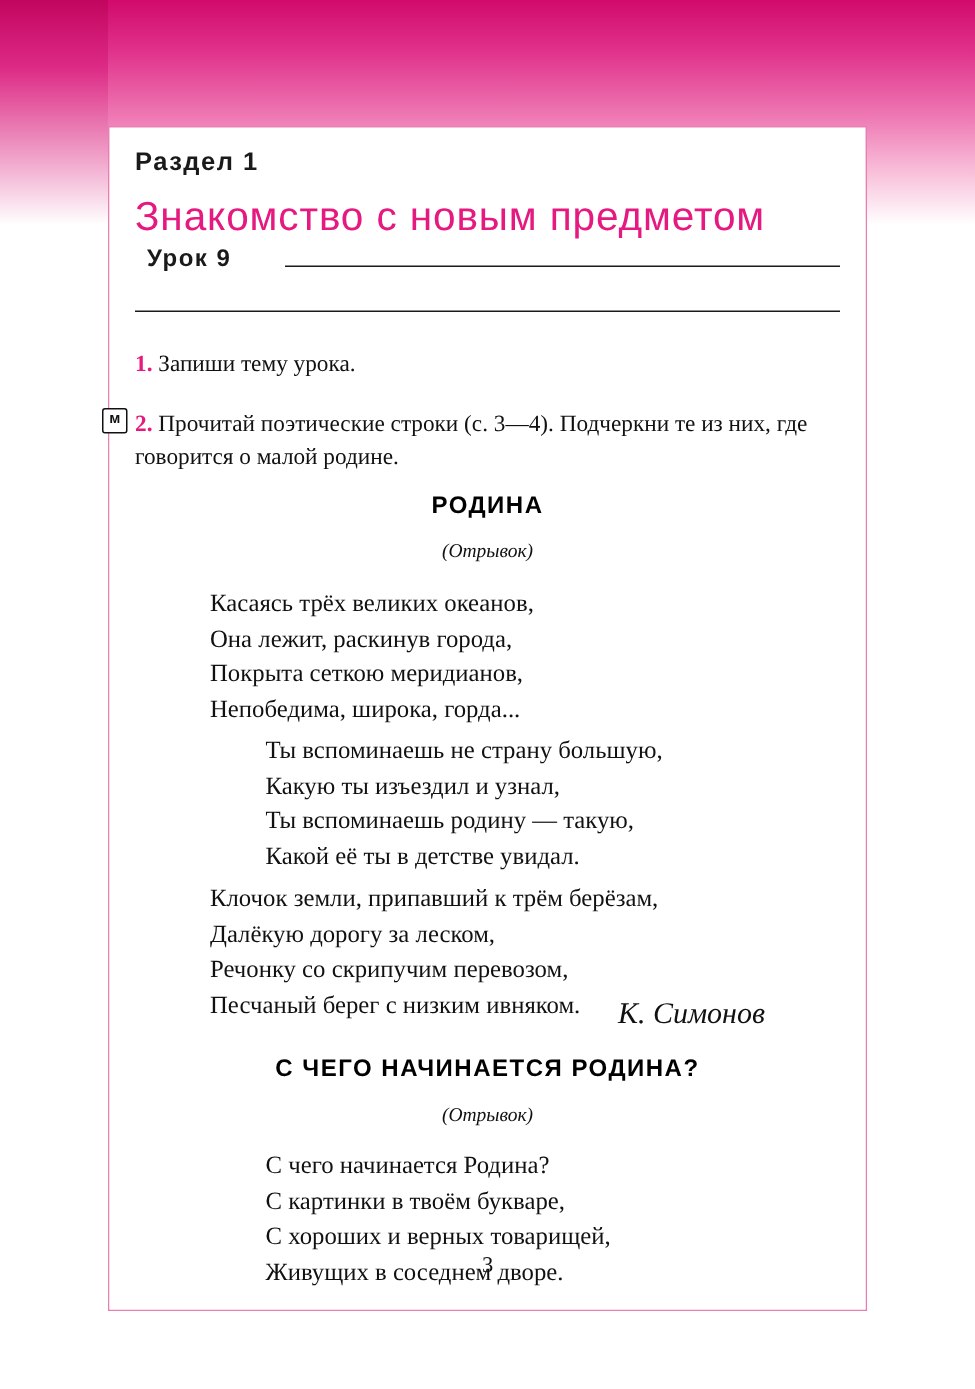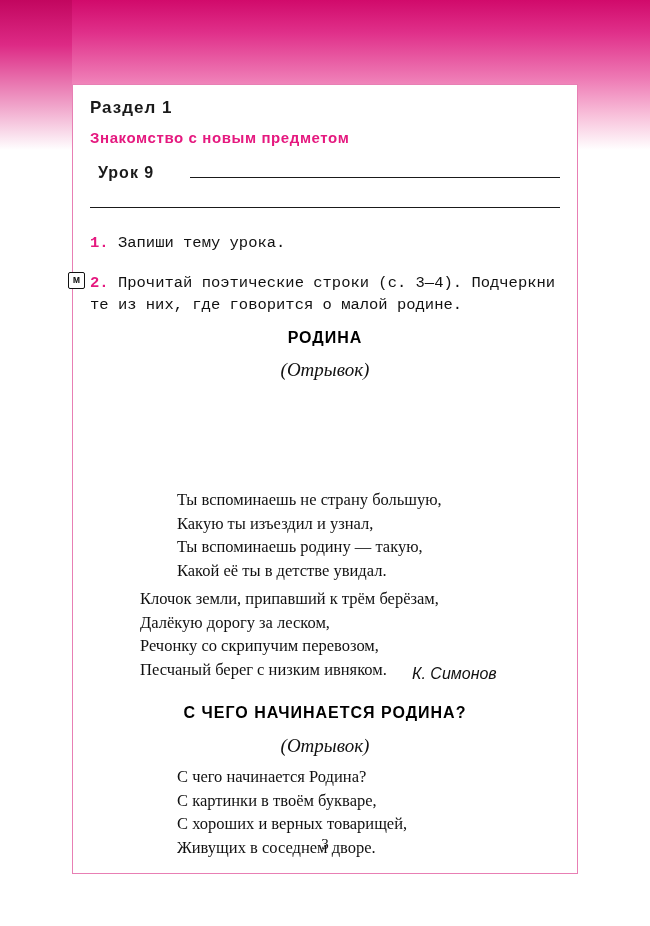--- a/index.html
+++ b/index.html
@@ -78,22 +78,22 @@
     font-weight: bold;
     font-size: 17px;
     color: #1a1a1a;
     letter-spacing: 1px;
   }
   .section-title {
     position: absolute;
     left: 18px;
     top: 45px;
     font-family: "Liberation Sans", sans-serif;
-    font-weight: bold;
-    font-size: 15px;
+    font-weight: normal;
+    font-size: 27px;
     color: #e5197f;
     letter-spacing: 0.6px;
   }
   .lesson-row {
     position: absolute;
     left: 26px;
     top: 80px;
     width: 460px;
     height: 26px;
   }
@@ -110,21 +110,21 @@
     height: 1px;
   }
   .rule1 { left: 118px; top: 93px; width: 370px; }
   .rule2 { left: 18px;  top: 123px; width: 470px; }
 
   
   .task {
     position: absolute;
     left: 18px;
     width: 470px;
-    font-family: Liberation Mono, monospace;
+    font-family: Liberation Serif, serif;
     font-size: 15.5px;
     color: #111111;
     line-height: 22px;
   }
   .task .num {
     color: #e5197f;
     font-weight: bold;
   }
   .task1 { top: 148px; }
   .task2 { top: 188px; left: 18px; width: 470px; }
@@ -158,38 +158,38 @@
     font-size: 16px;
     color: #000000;
     letter-spacing: 1px;
   }
   .poem-sub {
     position: absolute;
     width: 470px;
     left: 18px;
     text-align: center;
     font-family: "Liberation Serif", serif;
-    font-size: 19px;
+    font-size: 13px;
     color: #111;
   }
   .poem-sub i { font-style: italic; }
 
   .stanza {
     position: absolute;
     font-family: "Liberation Serif", serif;
     font-size: 16.5px;
     color: #111111;
     line-height: 23.5px;
     white-space: pre;
   }
   .author {
     position: absolute;
-    font-family: Liberation Sans, sans-serif;
+    font-family: Liberation Serif, serif;
     font-style: italic;
-    font-size: 16px;
+    font-size: 20px;
     color: #111111;
   }
 
   .page-num {
     position: absolute;
     left: 0;
     top: 752px;
     width: 506px;
     text-align: center;
     font-family: "Liberation Serif", serif;
@@ -227,20 +227,24 @@
     <div class="icon-m">м</div>
 
     <div class="task task2">
       <span class="num">2.</span>
       <span>Прочитай  поэтические  строки  (с. 3—4).  Подчеркни те  из  них,  где  говорится  о  малой  родине.</span>
     </div>
 
     <div class="poem-title" style="top:245px;">РОДИНА</div>
     <div class="poem-sub" style="top:275px;"><i>(Отрывок)</i></div>
 
+    <div class="stanza" style="left:68px; top:306px;">Касаясь трёх великих океанов,
+Она лежит, раскинув города,
+Покрыта сеткою меридианов,
+Непобедима, широка, горда...</div>
     <div class="stanza" style="left:68px; top:503px;">Клочок земли, припавший к трём берёзам,
 Далёкую дорогу за леском,
 Речонку со скрипучим перевозом,
 Песчаный берег с низким ивняком.</div>
     <div class="stanza" style="left:105px; top:404px;">Ты вспоминаешь не страну большую,
 Какую ты изъездил и узнал,
 Ты вспоминаешь родину — такую,
 Какой её ты в детстве увидал.</div>
     <div class="author" style="left:340px; top:581px;">К. Симонов</div>
 

